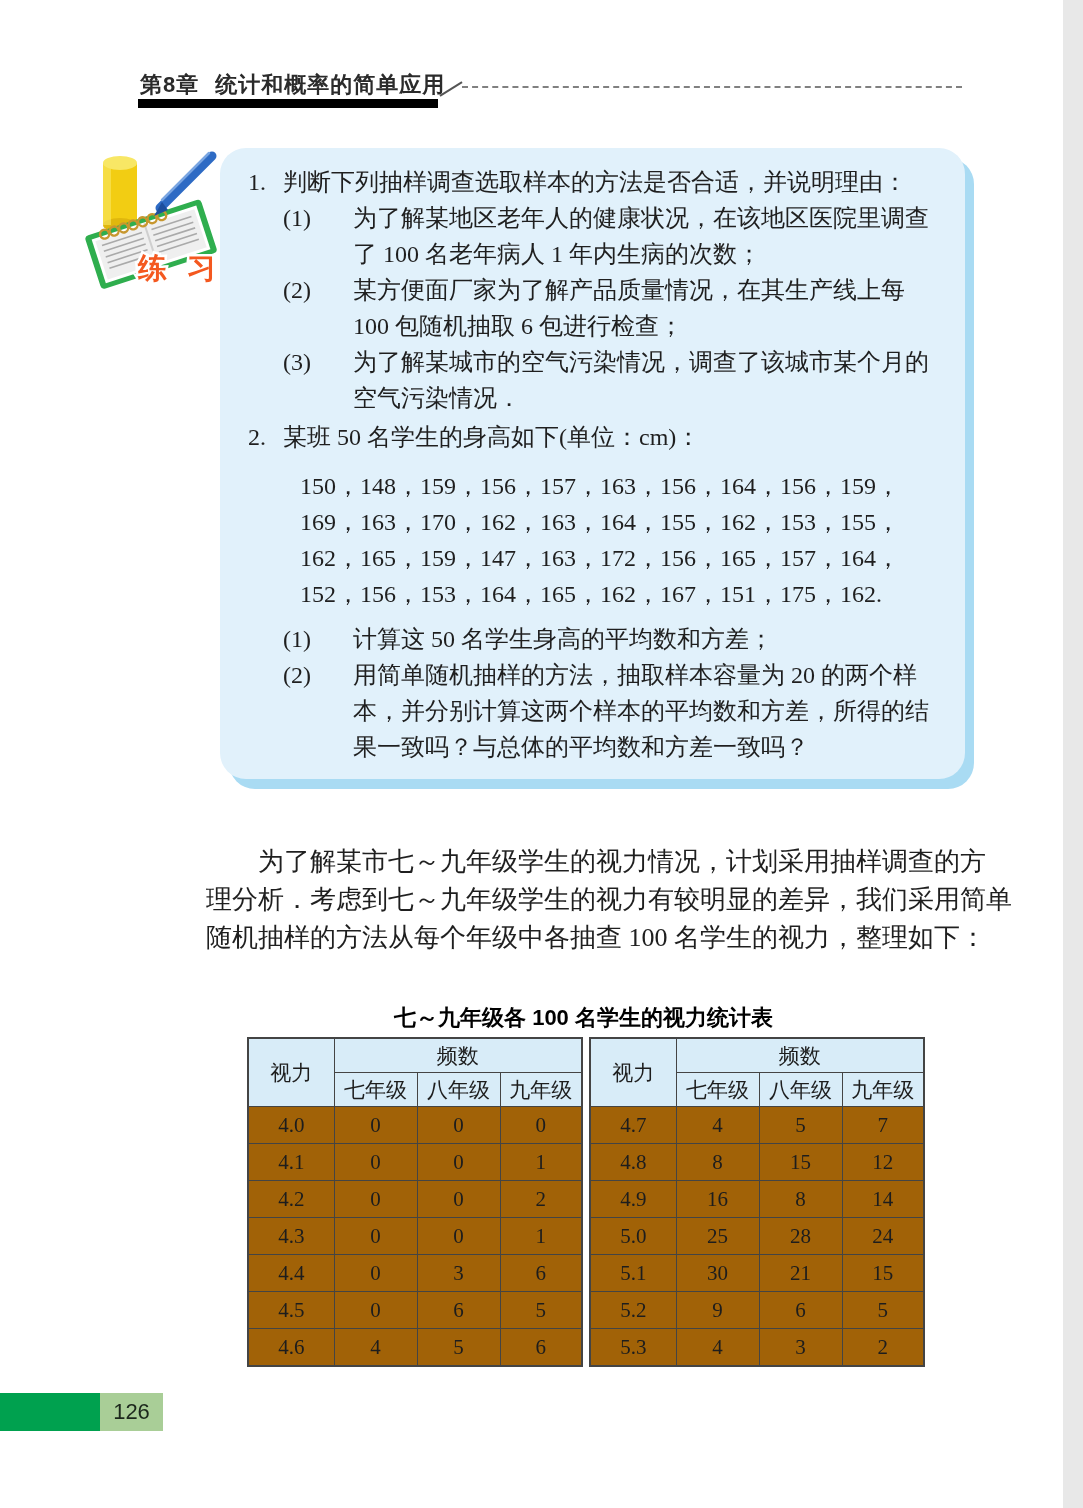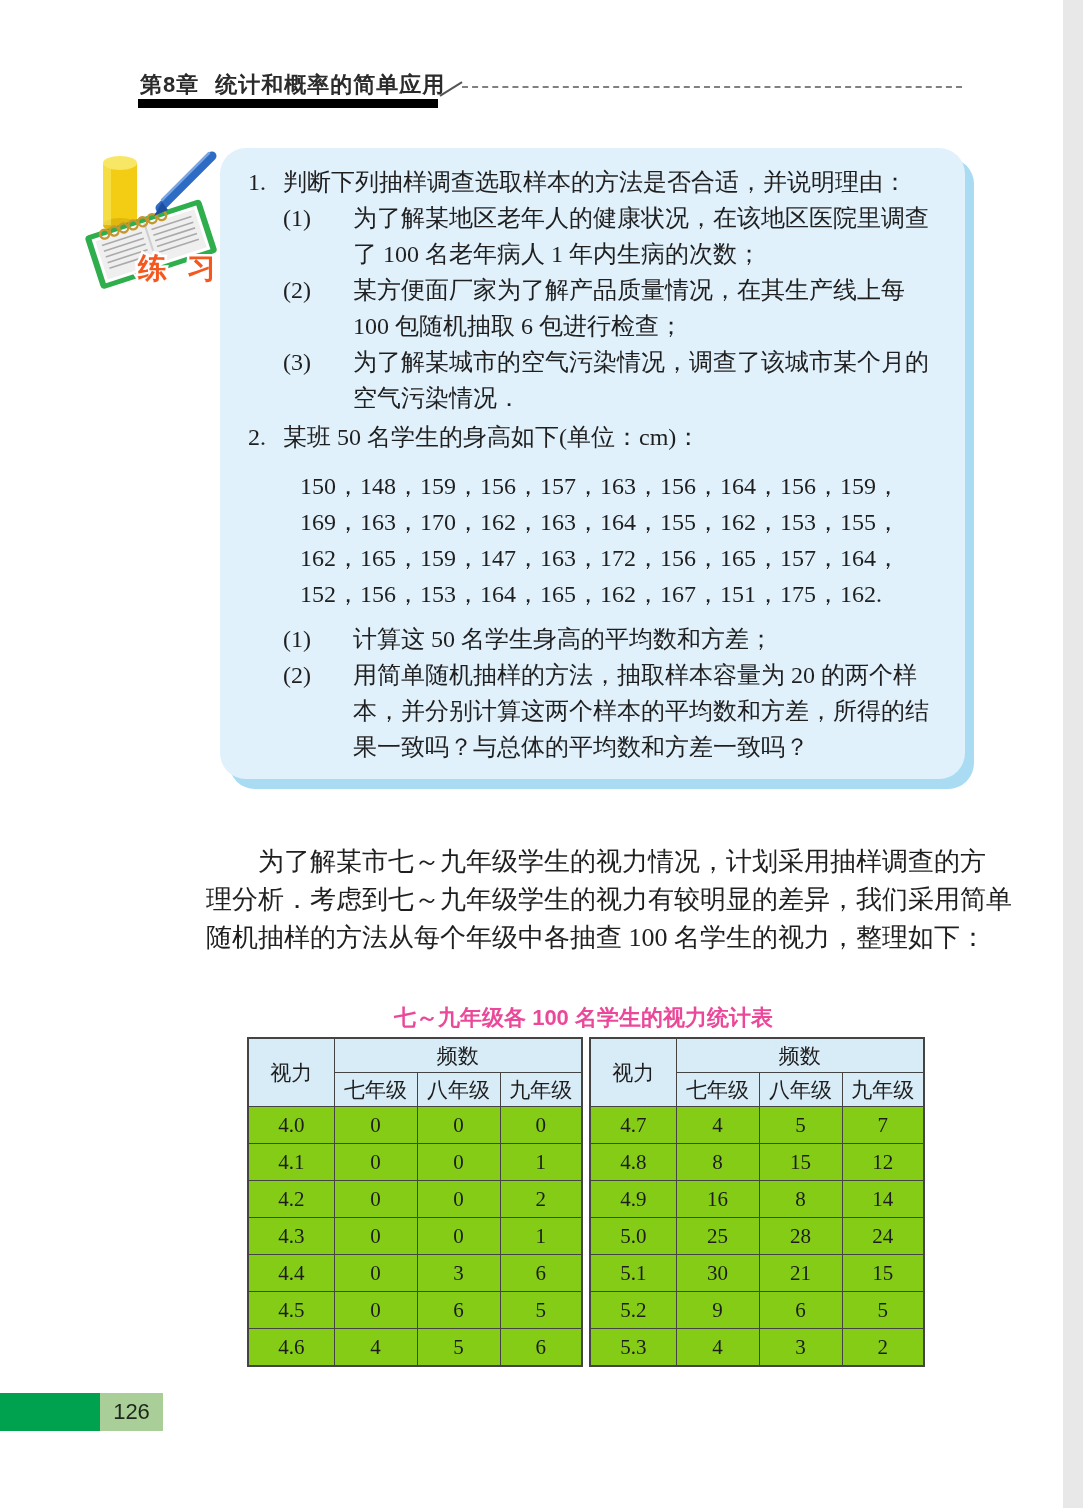--- a/index.html
+++ b/index.html
@@ -35,30 +35,30 @@
   .numbers{margin:13px 0 9px 52px;}
   .q2head{margin-top:3px;}
   .q2items{margin-top:5px;}
   
   .paragraph{position:absolute;left:206px;top:843px;width:770px;font-size:26px;line-height:38px;}
   .para-line{white-space:nowrap;text-align:right;}
   .para-line:first-child{text-indent:52px;}
   
   .table-title{
     position:absolute;left:247px;top:1003px;width:673px;text-align:center;
-    font-family:"Liberation Sans","DejaVu Sans",sans-serif;font-weight:700;font-size:22px;color:#ec4899;
+    font-family:"Liberation Sans","DejaVu Sans",sans-serif;font-weight:700;font-size:22px;color:#000000;
   }
   .tables{position:absolute;left:247px;top:1037px;display:flex;gap:6px;}
   .vtable{border-collapse:collapse;table-layout:fixed;width:334px;border:2px solid var(--border,#444);}
   .vtable th,.vtable td{
     border:1px solid var(--border,#444);text-align:center;vertical-align:middle;
     font-weight:normal;font-size:21px;padding:0;color:#1d1d1d;
   }
   .vtable thead th{background:var(--table-header-bg,#d8ecf8);height:33px;}
-  .vtable tbody td{height:36px;background:#84cc16;}
+  .vtable tbody td{height:36px;background:#a16207;}
   
   .footer-bar-dark{position:absolute;left:0;top:1393px;width:100px;height:38px;background:var(--green-dark,#00a14f);}
   .footer-bar-light{
     position:absolute;left:100px;top:1393px;width:63px;height:38px;background:var(--green-light,#a9ce97);
     display:flex;align-items:center;justify-content:center;
     font-family:"Liberation Sans","DejaVu Sans",sans-serif;font-size:22px;color:#1c281c;text-align:center;
   }
 </style>
 </head>
 <body>

